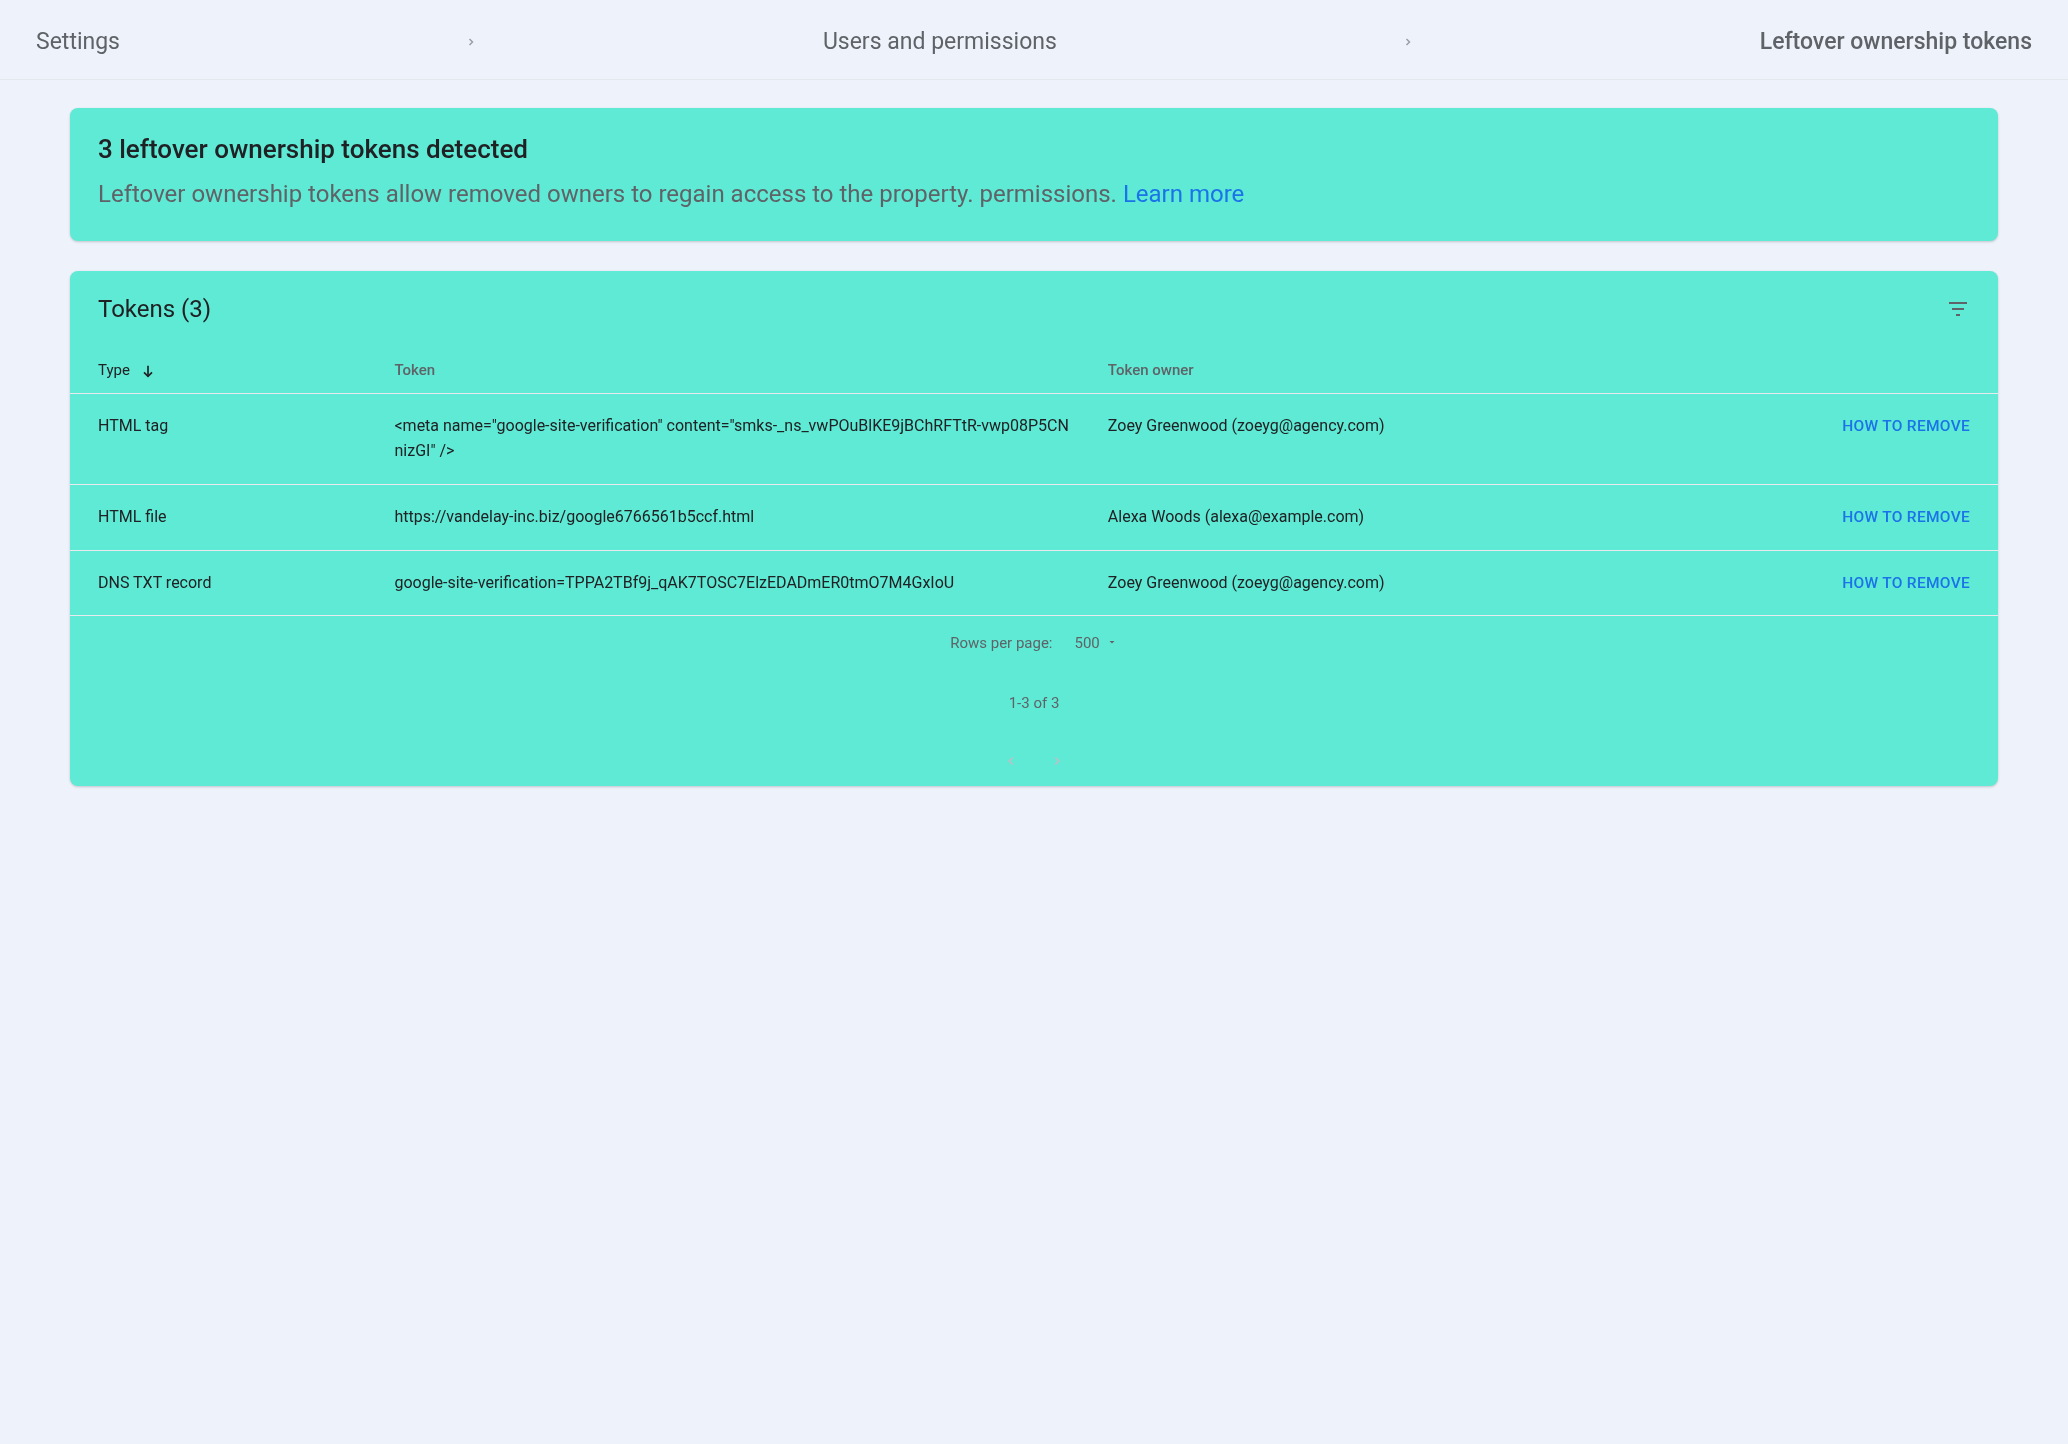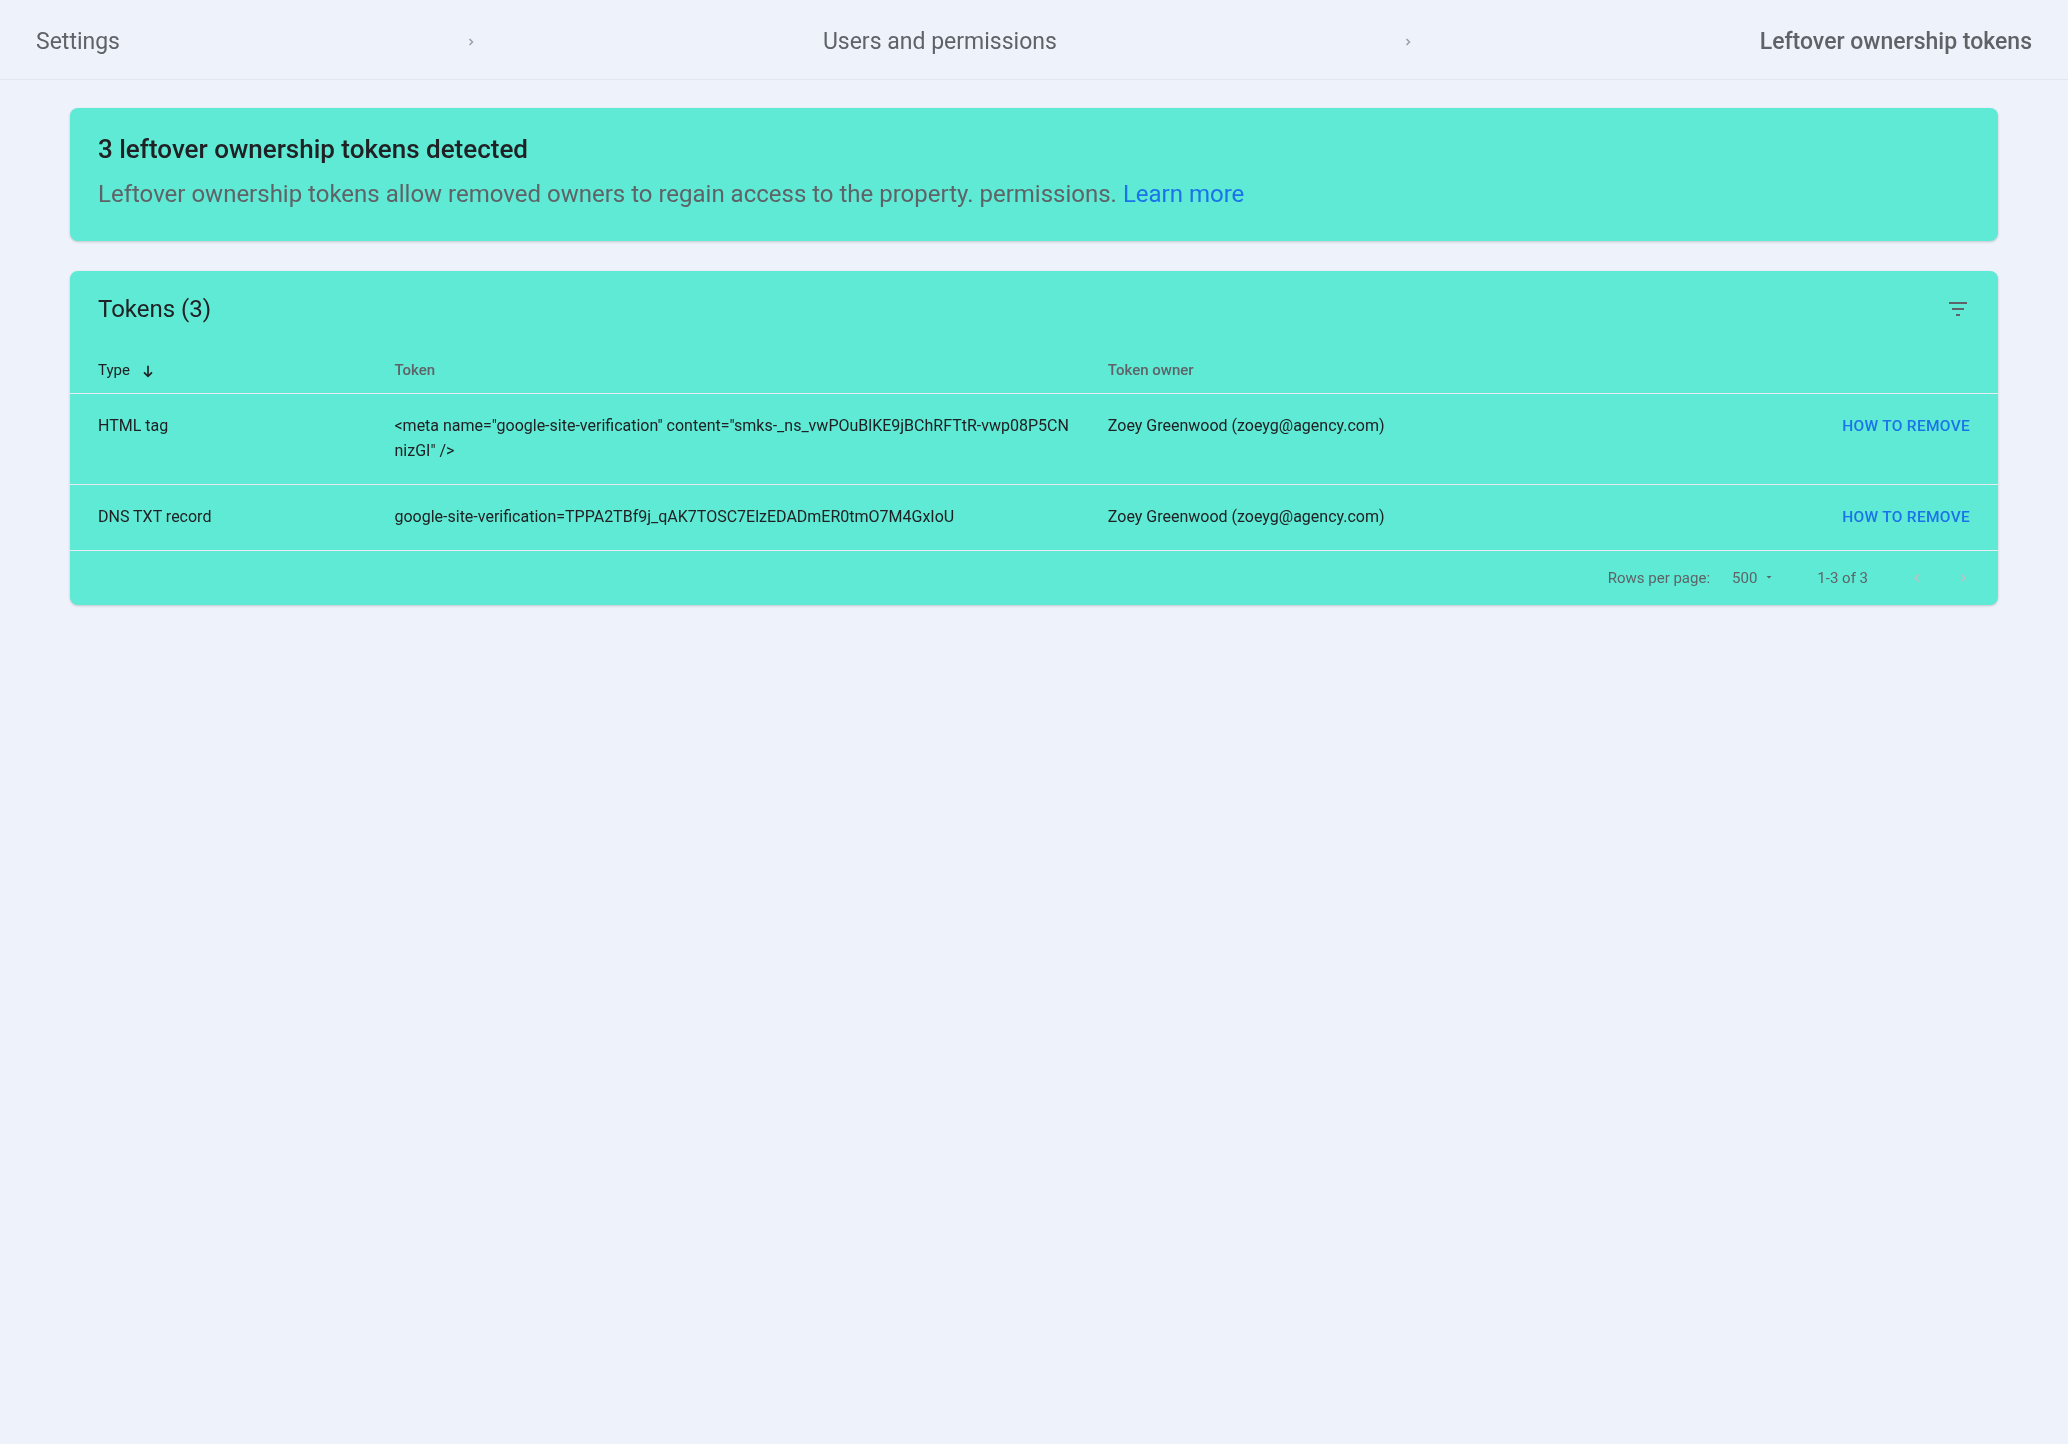--- a/index.html
+++ b/index.html
@@ -158,20 +158,21 @@
       white-space: nowrap;
     }
     .pagination {
       display: flex;
       align-items: center;
       justify-content: flex-end;
       padding: 18px 28px;
       gap: 42px;
       font-size: 15px;
       color: #5f6368;
+      flex-direction: column;
     }
     .rows-per-page {
       display: flex;
       align-items: center;
       gap: 22px;
     }
     .dropdown {
       display: flex;
       gap: 6px;
       cursor: pointer;
@@ -261,20 +262,26 @@
           </tr>
         </thead>
         <tbody>
           <tr>
             <td>HTML tag</td>
             <td class="token-cell">&lt;meta name="google-site-verification" content="smks-_ns_vwPOuBlKE9jBChRFTtR-vwp08P5CNnizGI" /&gt;</td>
             <td>Zoey Greenwood (zoeyg@agency.com)</td>
             <td><span class="action-link">HOW TO REMOVE</span></td>
           </tr>
           <tr>
+            <td>HTML file</td>
+            <td class="token-cell">https://vandelay-inc.biz/google6766561b5ccf.html</td>
+            <td>Alexa Woods (alexa@example.com)</td>
+            <td><span class="action-link">HOW TO REMOVE</span></td>
+          </tr>
+          <tr>
             <td>DNS TXT record</td>
             <td class="token-cell">google-site-verification=TPPA2TBf9j_qAK7TOSC7ElzEDADmER0tmO7M4GxIoU</td>
             <td>Zoey Greenwood (zoeyg@agency.com)</td>
             <td><span class="action-link">HOW TO REMOVE</span></td>
           </tr>
         </tbody>
       </table>
 
       <div class="pagination">
         <div class="rows-per-page">

